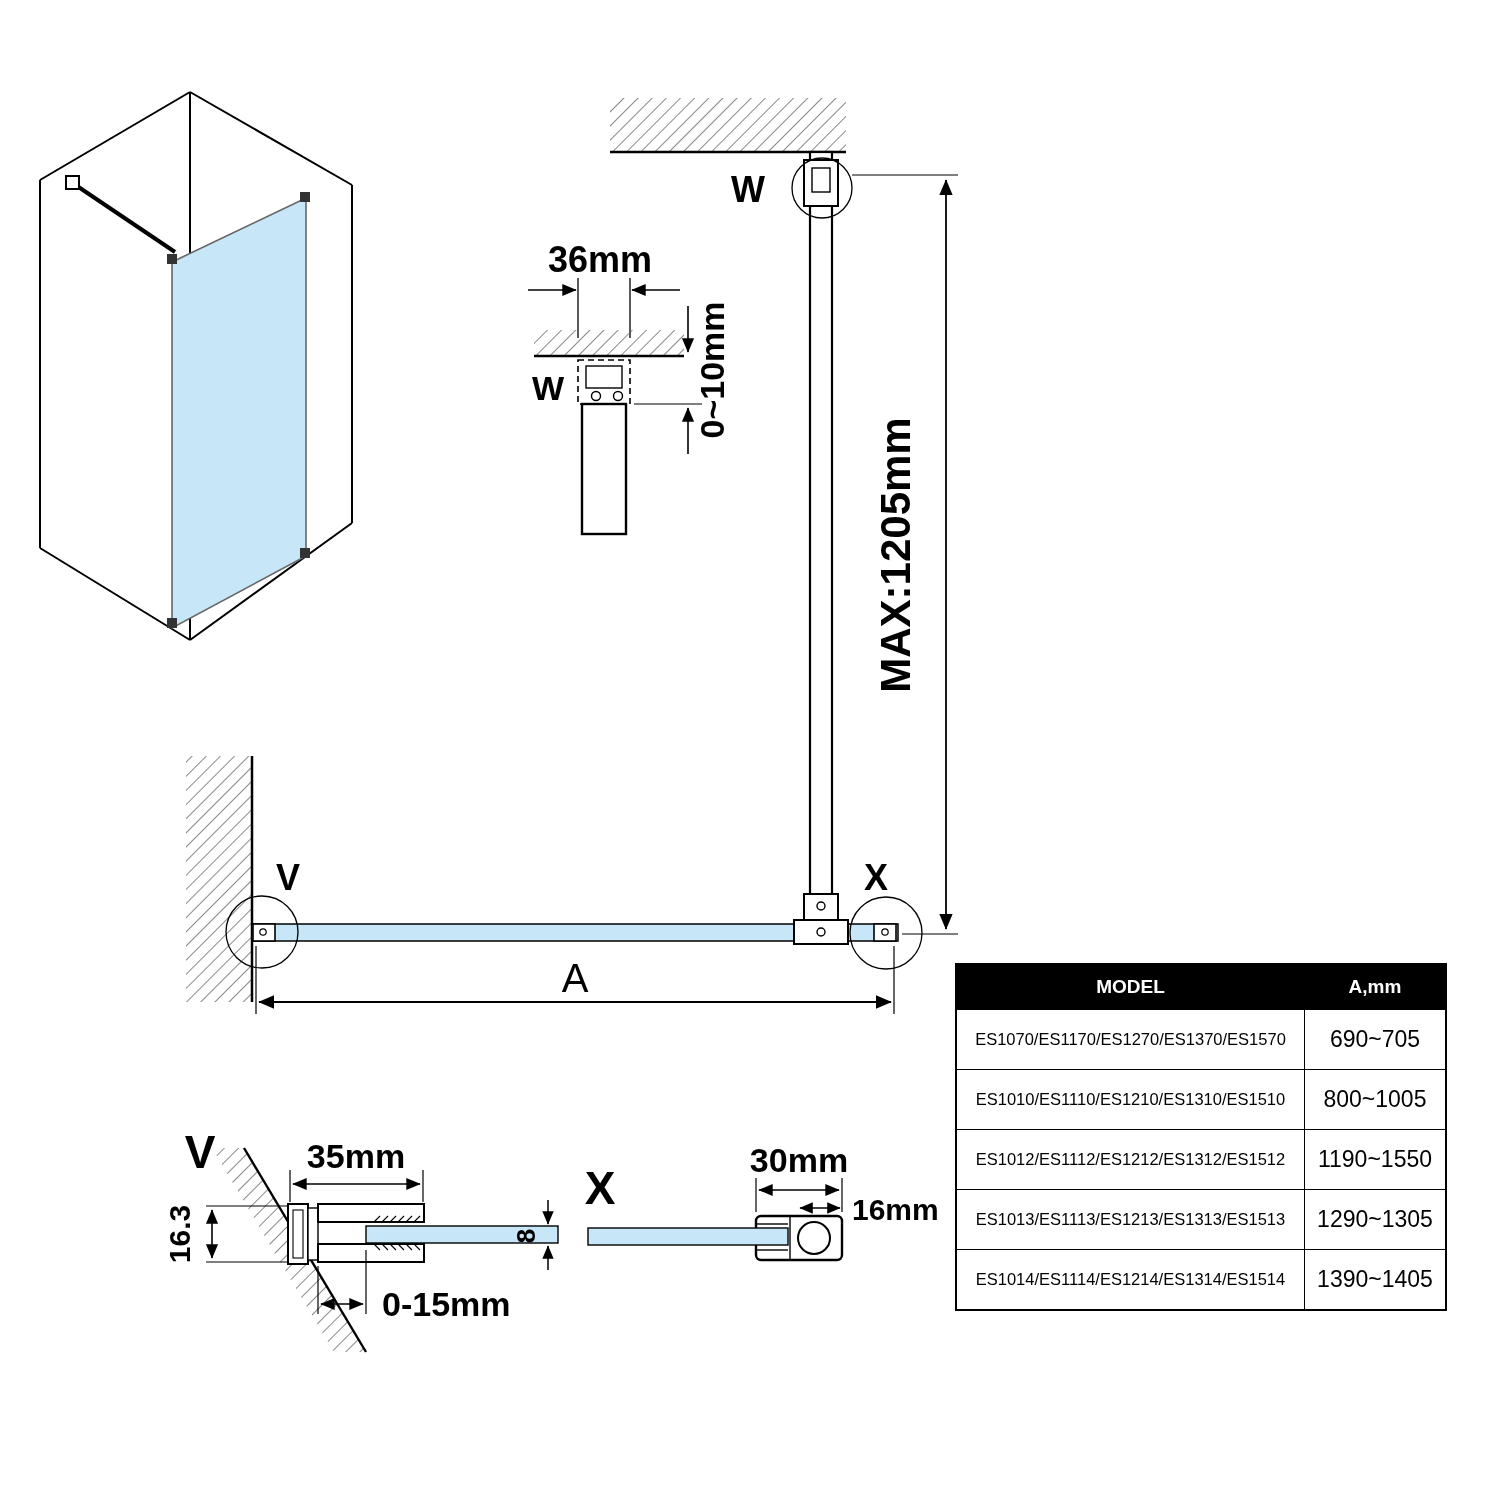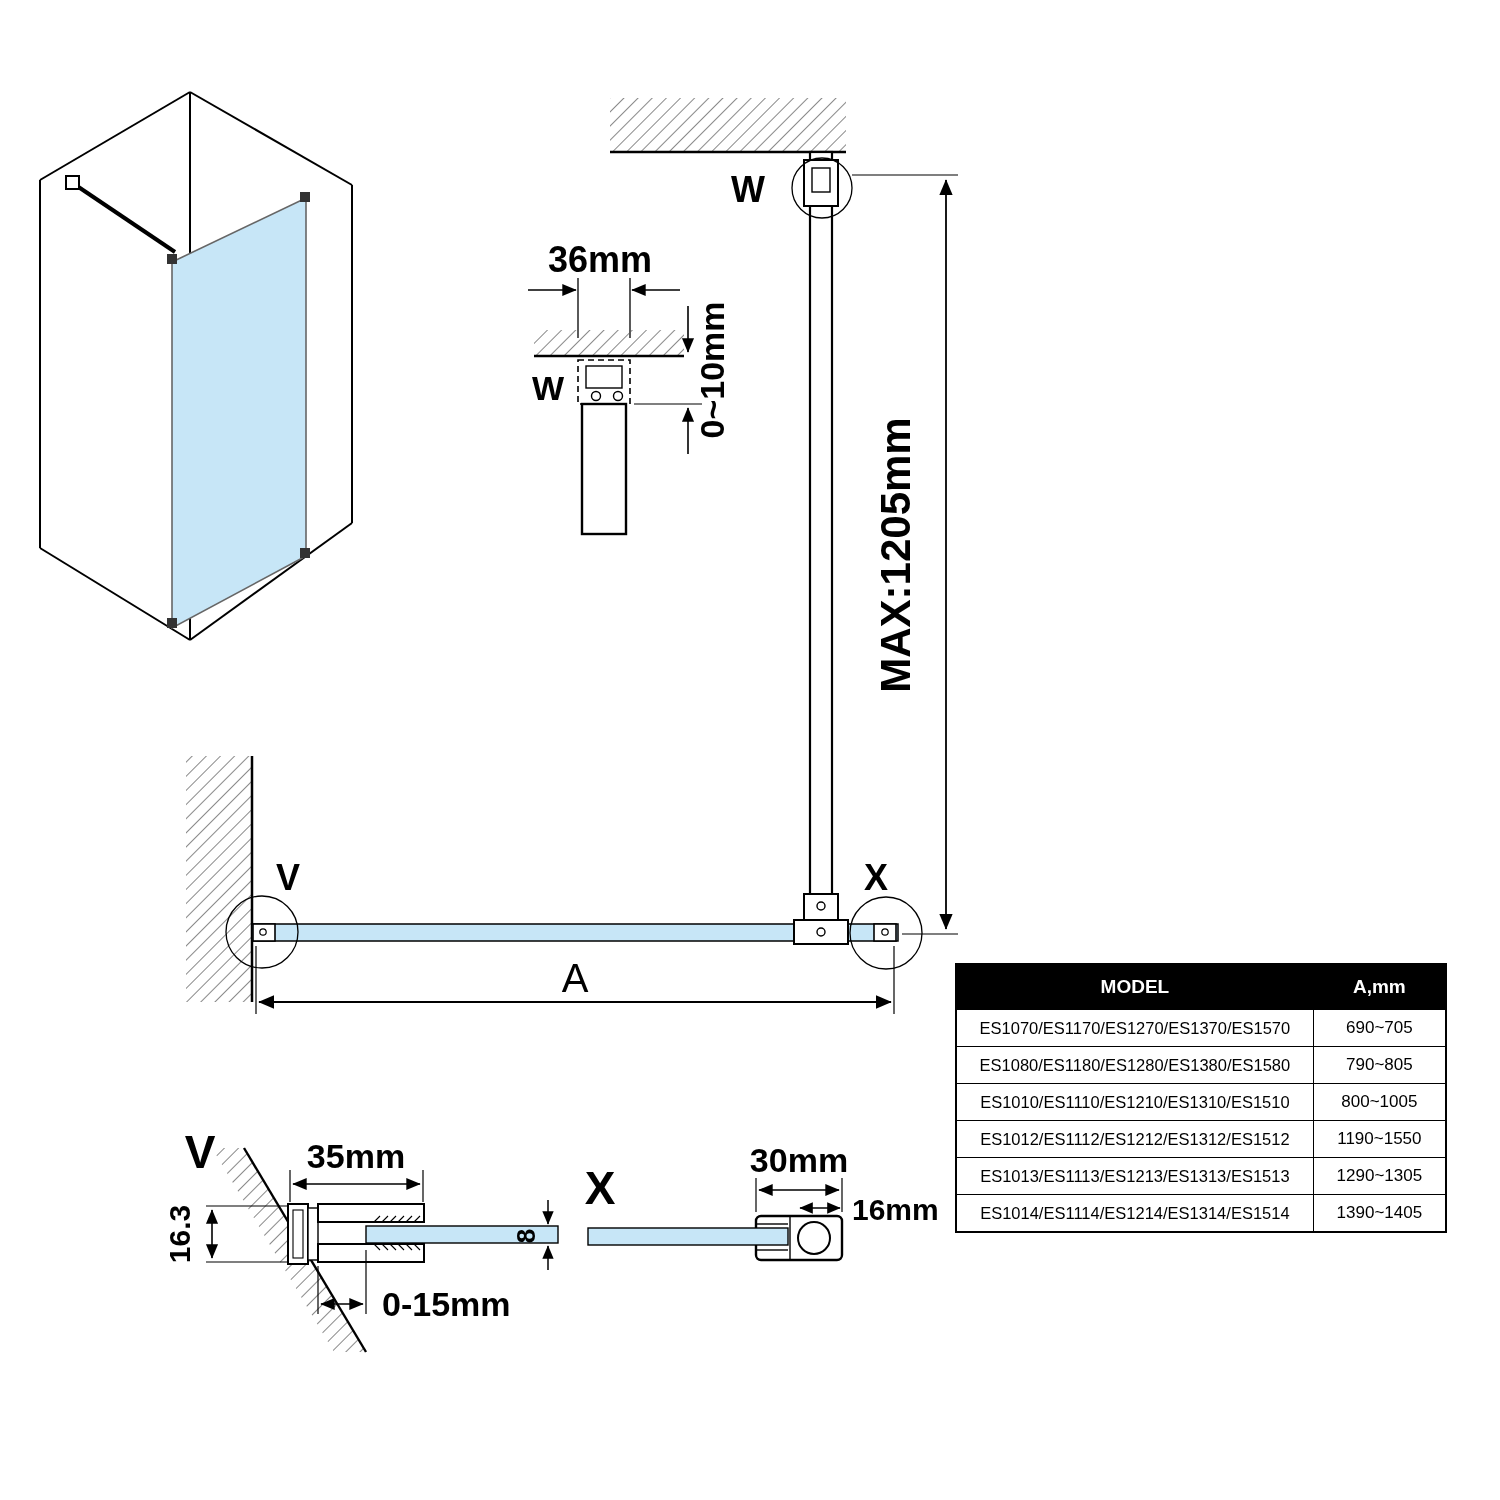--- a/index.html
+++ b/index.html
@@ -21,24 +21,24 @@
   }
   .spec-table th{
     background:#000000;color:#ffffff;
     font-size:19px;font-weight:bold;
     padding:11px 16px;text-align:center;
     border:1px solid #000;
   }
   .spec-table td{
     border:1px solid #000;
     font-size:16.5px;color:#000;
-    padding:8px 3px;text-align:center;
+    padding:16px 3px;text-align:center;
     white-space:nowrap;
   }
-  .spec-table td.a-cell{font-size:17px;}
+  .spec-table td.a-cell{font-size:23px;}
   .col-model{width:358px;}
   .col-a{width:134px;}
   
   text{fill:#000;font-family:"Liberation Sans",sans-serif;}
   .dim-label{font-weight:bold;}
 </style>
 </head>
 <body>
 
 <div class="canvas">
@@ -203,24 +203,20 @@
         <th class="col-model">MODEL</th>
         <th class="col-a">A,mm</th>
       </tr>
     </thead>
     <tbody>
       <tr>
         <td>ES1070/ES1170/ES1270/ES1370/ES1570</td>
         <td class="a-cell">690~705</td>
       </tr>
       <tr>
-        <td>ES1080/ES1180/ES1280/ES1380/ES1580</td>
-        <td class="a-cell">790~805</td>
-      </tr>
-      <tr>
         <td>ES1010/ES1110/ES1210/ES1310/ES1510</td>
         <td class="a-cell">800~1005</td>
       </tr>
       <tr>
         <td>ES1012/ES1112/ES1212/ES1312/ES1512</td>
         <td class="a-cell">1190~1550</td>
       </tr>
       <tr>
         <td>ES1013/ES1113/ES1213/ES1313/ES1513</td>
         <td class="a-cell">1290~1305</td>

